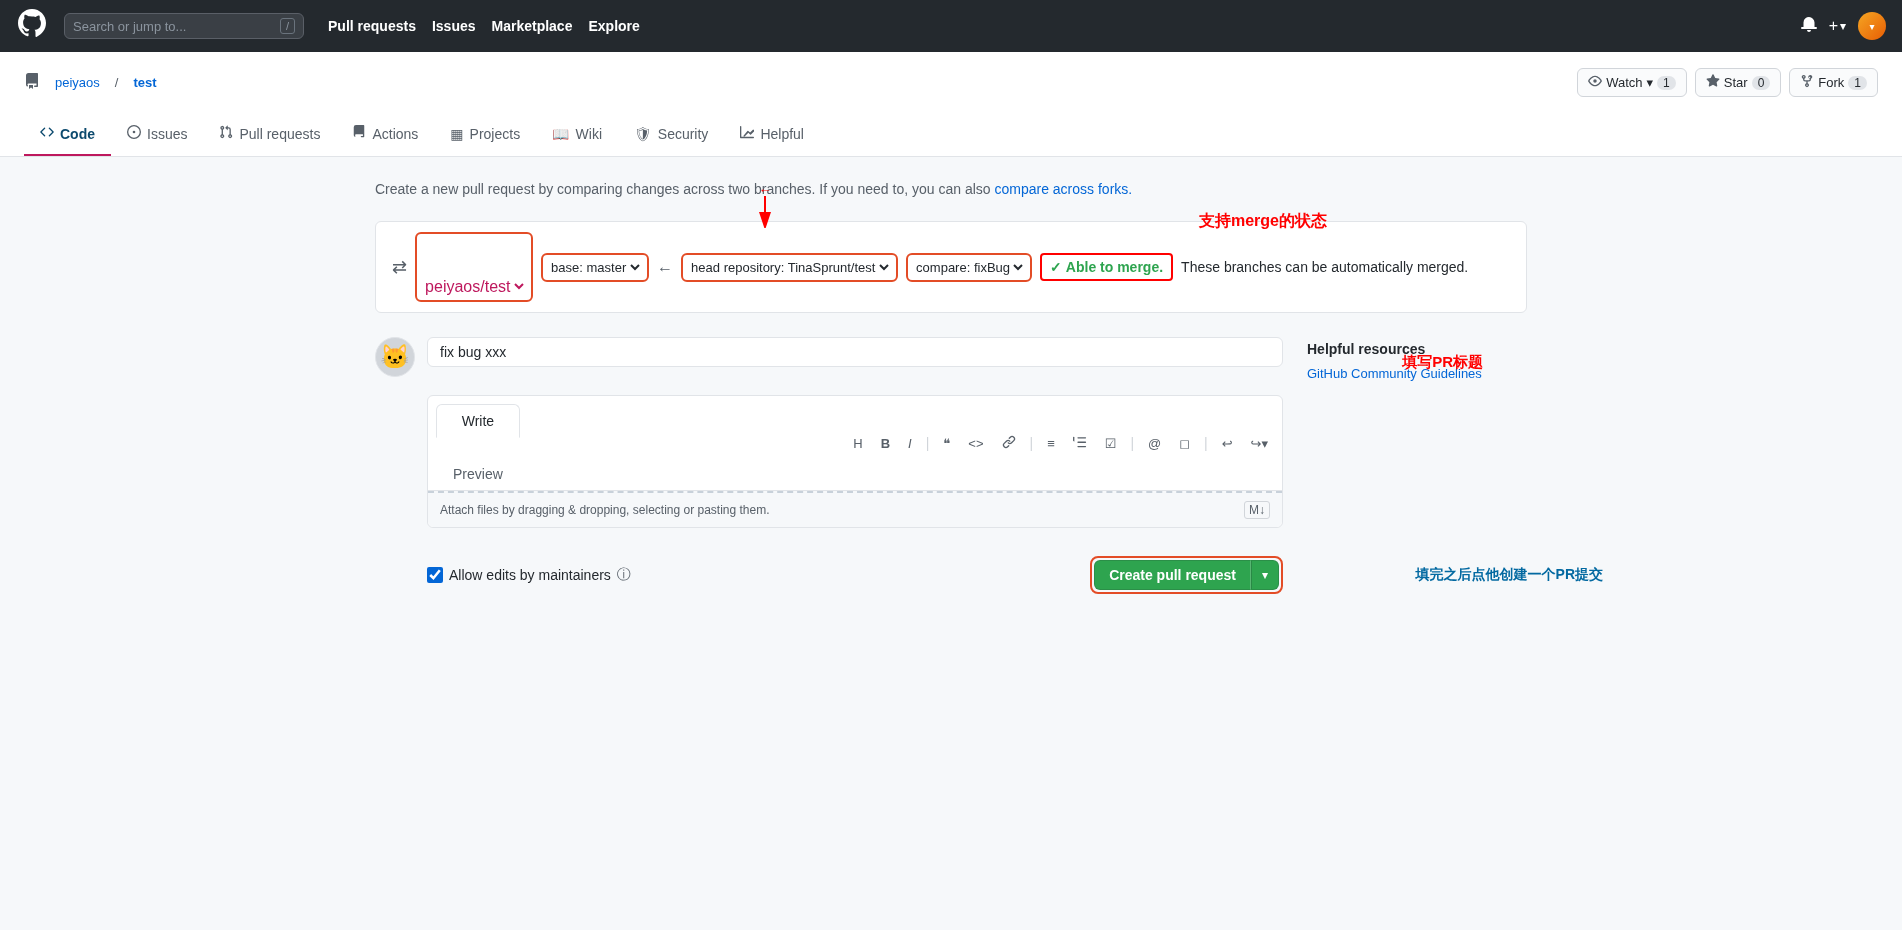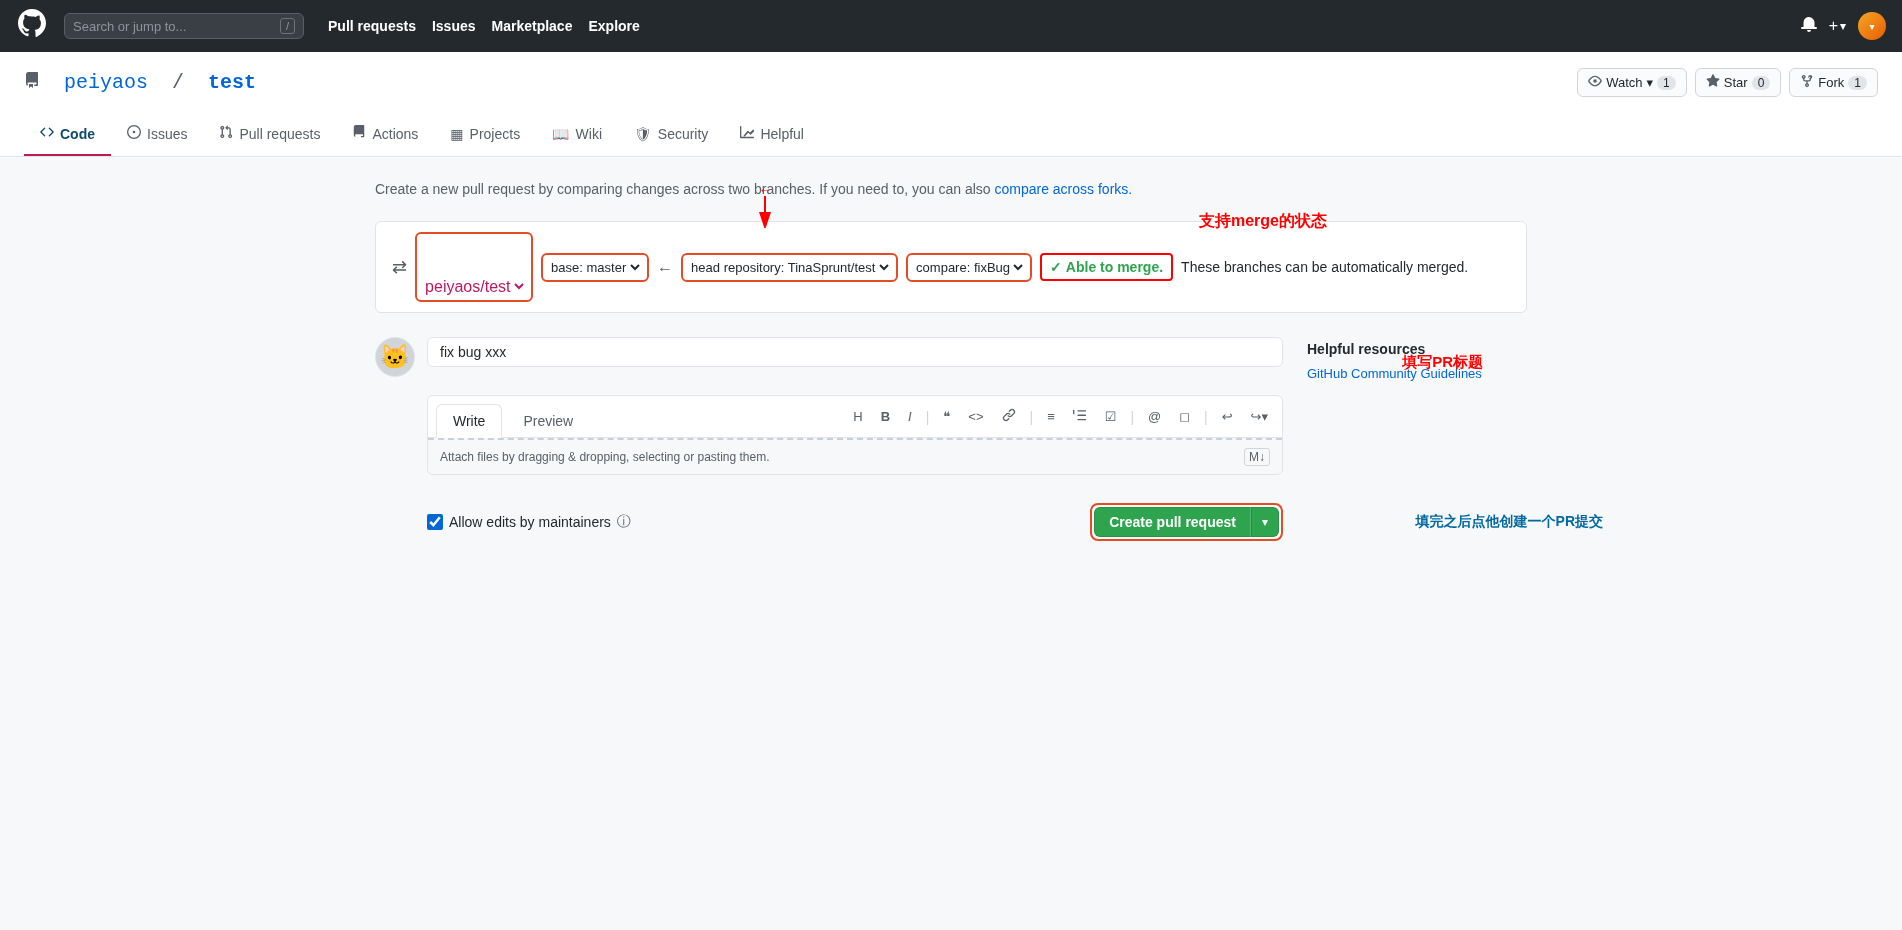--- a/index.html
+++ b/index.html
@@ -54,21 +54,21 @@
       background: white;
       padding: 16px 24px 0 24px;
       border-bottom: 1px solid #e1e4e8;
     }
     .repo-title {
       display: flex;
       align-items: center;
       justify-content: space-between;
       margin-bottom: 16px;
     }
-    .repo-title-left { display: flex; align-items: center; gap: 24px; font-size: 20px; font-family: Liberation Mono, monospace; }
+    .repo-title-left { display: flex; align-items: center; gap: 15px; font-size: 13px; }
     .repo-owner { color: #0366d6; text-decoration: none; font-weight: 400; }
     .repo-sep { color: #586069; }
     .repo-name { color: #0366d6; text-decoration: none; font-weight: 600; }
     .repo-actions { display: flex; gap: 8px; }
     .repo-btn {
       display: flex;
       align-items: center;
       gap: 4px;
       padding: 5px 10px;
       border: 1px solid #d1d5da;
@@ -519,21 +519,21 @@
         <div class="avatar-img" style="background: #d1d5da; display:flex; align-items:center; justify-content:center; font-size:24px;">🐱</div>
         <div class="form-area">
 
           <div style="position:relative; margin-bottom:8px;">
             <input type="text" class="title-input" value="fix bug xxx" style="">
             <span style="position:absolute; right:-200px; top:50%; transform:translateY(-50%); color:red; font-weight:bold; font-size:15px; white-space:nowrap;">填写PR标题</span>
           </div>
 
           <div style="border: 1px solid #e1e4e8; border-radius:6px; background:white;">
             <div style="display:flex; justify-content:space-between; align-items:center; border-bottom:1px solid #e1e4e8;">
-              <div class="write-preview-tabs" style="border-bottom:none; gap:4px; padding:8px 8px 0;">
+              <div class="write-preview-tabs" style="border-bottom:none; gap:20px; padding:8px 8px 0;flex-direction:column;">
                 <button class="write-preview-tab active">Write</button>
                 <button class="write-preview-tab">Preview</button>
               </div>
               <div class="toolbar" style="border:none; background:transparent;">
                 <button class="toolbar-btn" title="Heading">H</button>
                 <button class="toolbar-btn" title="Bold"><b>B</b></button>
                 <button class="toolbar-btn" title="Italic"><i>I</i></button>
                 <span class="toolbar-sep">|</span>
                 <button class="toolbar-btn" title="Quote">❝</button>
                 <button class="toolbar-btn" title="Code">&lt;&gt;</button>

